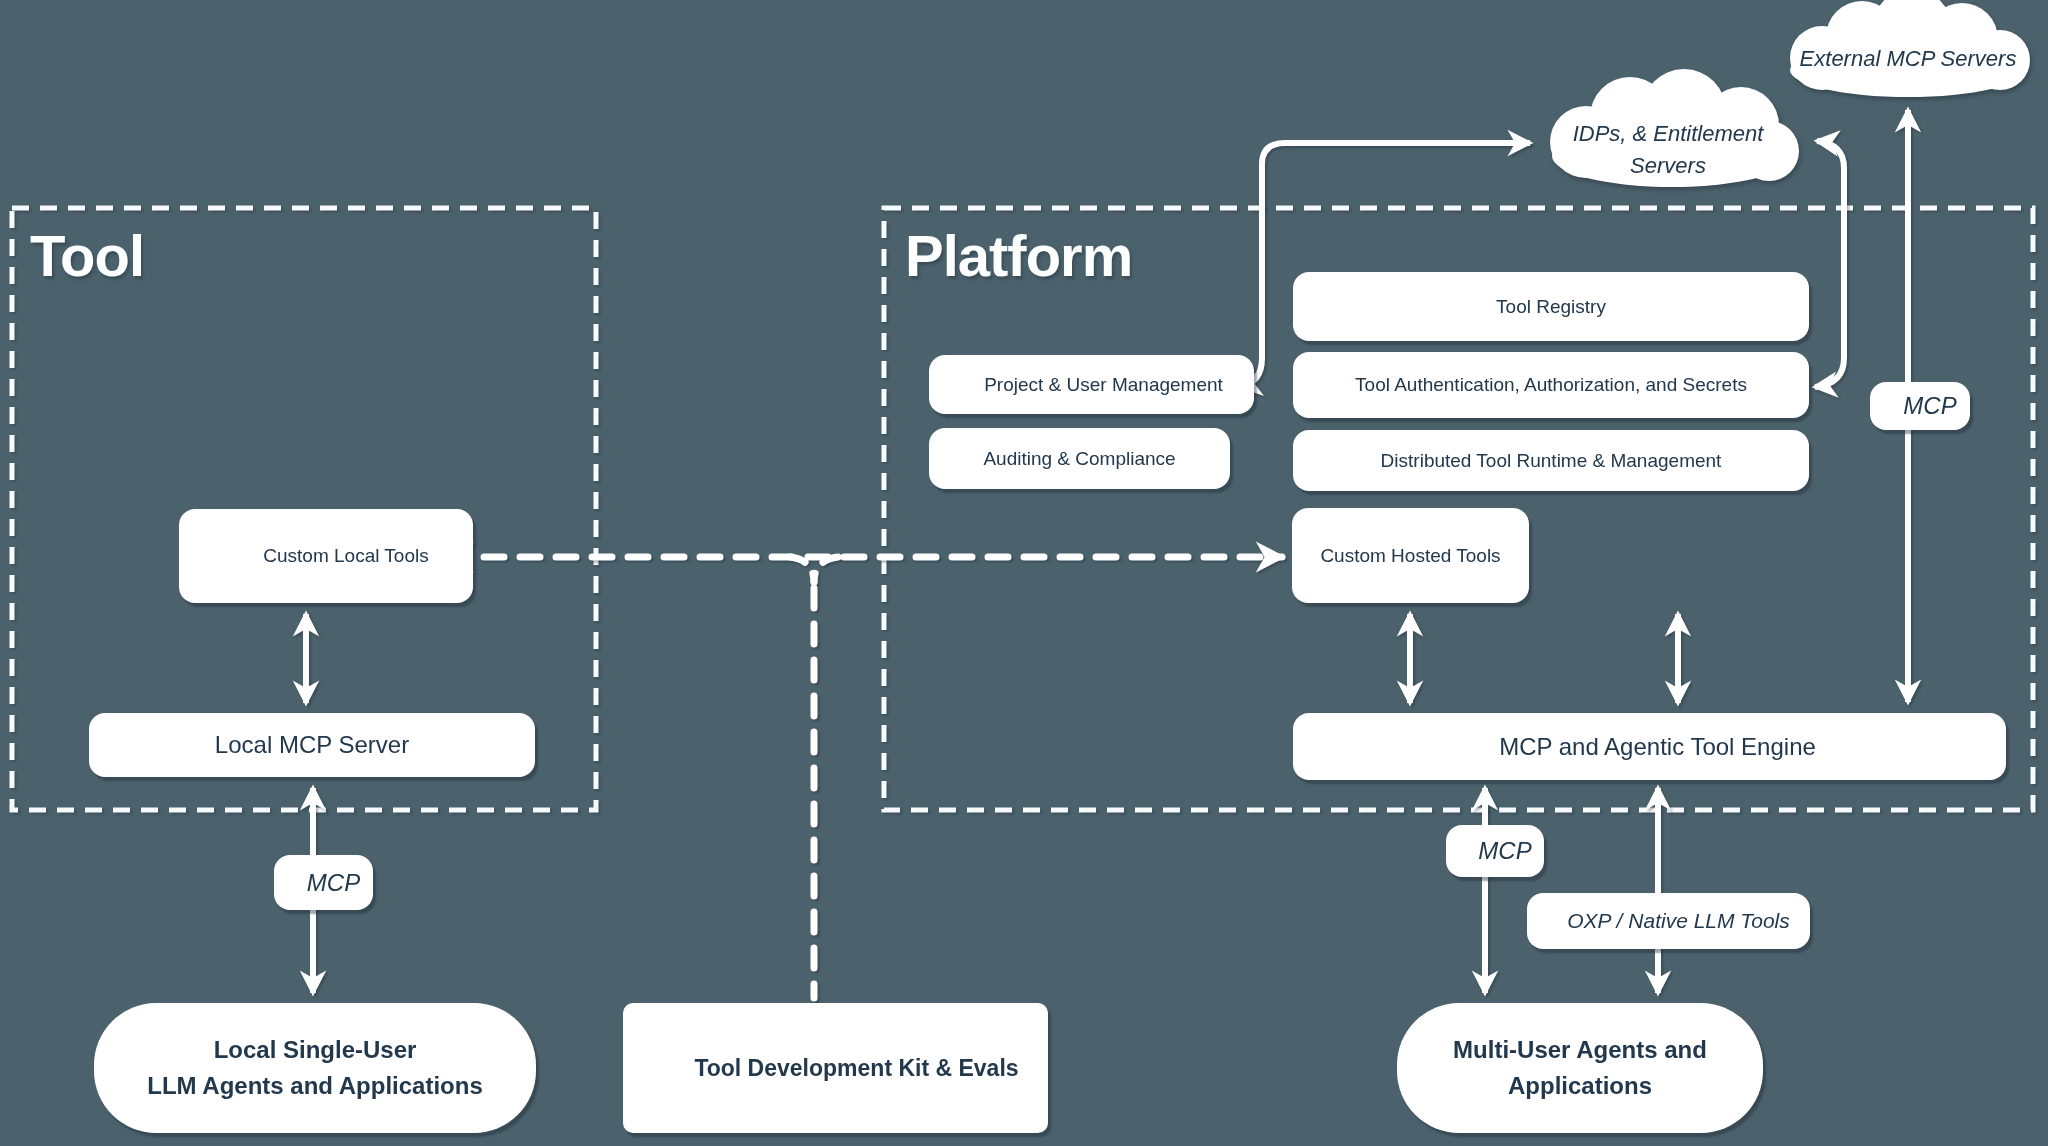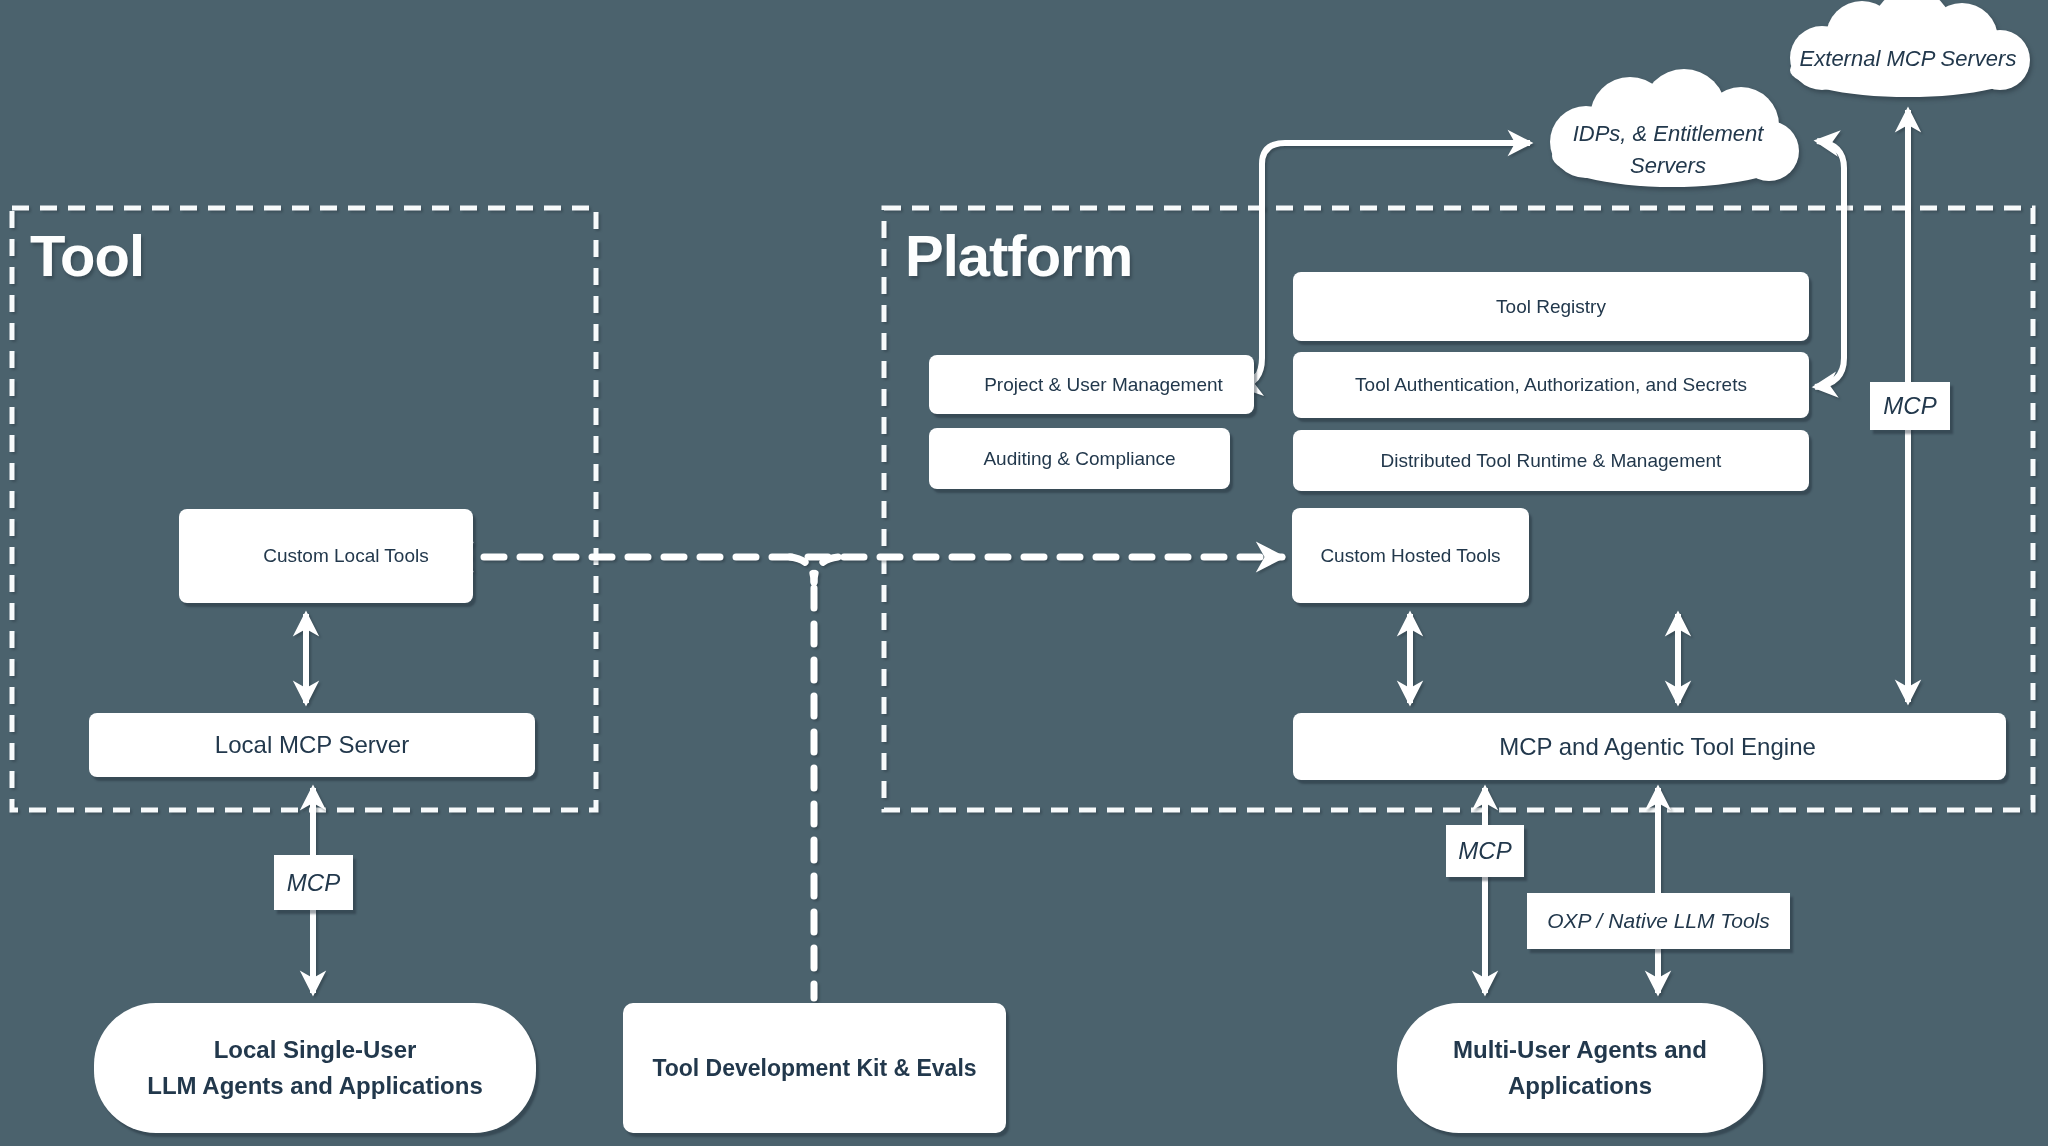--- a/index.html
+++ b/index.html
@@ -9,30 +9,30 @@
     font-family:"Liberation Sans",sans-serif;
     color:#22384c;
   }
   svg.layer{position:absolute;left:0;top:0;z-index:1;}
   .section-title{
     position:absolute;z-index:3;color:#fdfefe;font-weight:700;
     font-size:58px;letter-spacing:-1px;
     text-shadow:2px 3px 3px rgba(25,36,46,.35);
   }
   .node{
-    position:absolute;z-index:2;background:#ffffff;border-radius:8px;
+    position:absolute;z-index:2;background:#ffffff;border-radius:16px;
     display:flex;align-items:center;justify-content:center;text-align:center;
     box-shadow:3px 4px 2px rgba(28,40,52,.42);
     color:#22384c;
   }
   .node .lbl{font-size:19px;line-height:1.25;padding:0 8px;}
   .node.big .lbl{font-size:24px;}
   .node.pill{border-radius:62px;}
   .node.bold .lbl{font-weight:700;font-size:24px;line-height:1.5;}
-  .node.tag{border-radius:0;}
+  .node.tag{border-radius:16px;padding-left:20px;}
   .node.tag .lbl{font-style:italic;font-size:24px;}
   .node.tag.wide .lbl{font-size:21px;}
   svg text{
     font-family:"Liberation Sans",sans-serif;fill:#22384c;
     font-style:italic;font-size:22px;text-anchor:middle;
   }
   .cloudshape{filter:drop-shadow(2px 3px 2px rgba(25,36,46,.40));}
   .arrows{filter:drop-shadow(2px 2px 1px rgba(25,36,46,.35));}
   .dashed-borders{filter:drop-shadow(2px 2px 1px rgba(25,36,46,.30));}
 </style>
@@ -142,21 +142,21 @@
   <div class="node tag" style="left:1870px;top:382px;width:80px;height:48px;">
     <span class="lbl">MCP</span>
   </div>
 
   <div class="node pill bold" style="left:94px;top:1003px;width:442px;height:130px;">
     <span class="lbl">
       <span style="display:block">Local Single-User</span>
       <span style="display:block">LLM Agents and Applications</span>
     </span>
   </div>
-  <div class="node bold" style="left:623px;top:1003px;width:383px;height:130px;border-radius:10px;">
+  <div class="node bold" style="left:623px;top:1003px;width:383px;height:130px;border-radius:10px;padding-left:42px;">
     <span class="lbl" style="font-size:23px;">Tool Development Kit &amp; Evals</span>
   </div>
   <div class="node pill bold" style="left:1397px;top:1003px;width:366px;height:130px;">
     <span class="lbl">
       <span style="display:block">Multi-User Agents and</span>
       <span style="display:block">Applications</span>
     </span>
   </div>
 
 </div>

